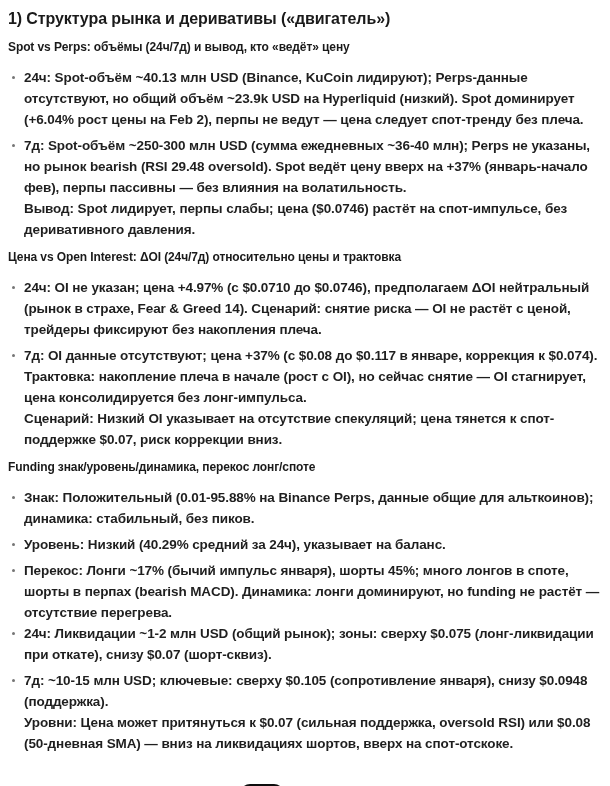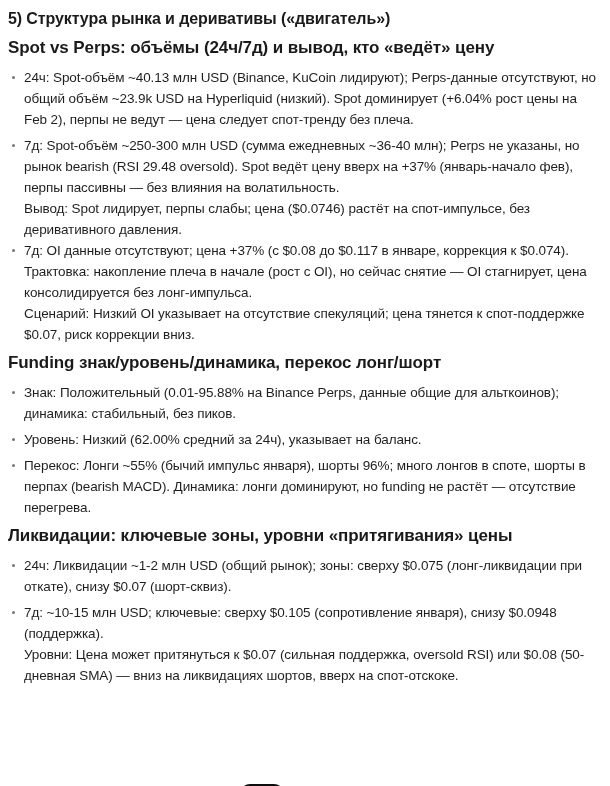--- a/index.html
+++ b/index.html
@@ -19,34 +19,35 @@
     padding: 8px 8px 0 8px;
   }
   h1.main-heading {
     font-size: 16px;
     line-height: 22px;
     font-weight: 700;
     margin: 0 0 3px 0;
     color: #1a1a1a;
   }
   h2.section-heading {
-    font-size: 17px;
+    font-size: 12px;
     line-height: 21px;
     font-weight: 700;
     margin: 7px 0 9px 0;
     color: #1a1a1a;
   }
   ul.bullet-list {
     list-style: none;
     margin: 0;
     padding: 0 0 0 16px;
   }
   ul.bullet-list li {
     position: relative;
     margin: 0;
+    font-weight: bold;
   }
   ul.bullet-list li + li { margin-top: 5px; }
   .dot {
     position: absolute;
     left: -12px;
     top: 9px;
     width: 3px;
     height: 3px;
     border-radius: 50%;
     background: #757575;
@@ -63,67 +64,71 @@
     height: 10px;
     background: #0d0d0d;
     border-radius: 10px 10px 0 0;
   }
 </style>
 </head>
 <body>
 
 <div class="doc">
 
-  <h1 class="main-heading">5) Структура рынка и деривативы («двигатель»)</h1>
+  <h1 class="main-heading">1) Структура рынка и деривативы («двигатель»)</h1>
 
   <section>
     <h2 class="section-heading">Spot vs Perps: объёмы (24ч/7д) и вывод, кто «ведёт» цену</h2>
     <ul class="bullet-list">
       <li>
         <span class="dot"></span>
         <span class="li-text">24ч: Spot-объём ~40.13 млн USD (Binance, KuCoin лидируют); Perps-данные отсутствуют, но общий объём ~23.9k USD на Hyperliquid (низкий). Spot доминирует (+6.04% рост цены на Feb 2), перпы не ведут — цена следует спот-тренду без плеча.</span>
       </li>
       <li>
         <span class="dot"></span>
         <span class="li-text">7д: Spot-объём ~250-300 млн USD (сумма ежедневных ~36-40 млн); Perps не указаны, но рынок bearish (RSI 29.48 oversold). Spot ведёт цену вверх на +37% (январь-начало фев), перпы пассивны — без влияния на волатильность.
 Вывод: Spot лидирует, перпы слабы; цена ($0.0746) растёт на спот-импульсе, без деривативного давления.</span>
       </li>
     </ul>
   </section>
 
   <section>
+    <h2 class="section-heading">Цена vs Open Interest: ΔOI (24ч/7д) относительно цены и трактовка</h2>
     <ul class="bullet-list">
+      <li>
+        <span class="dot"></span>
+        <span class="li-text">24ч: OI не указан; цена +4.97% (с $0.0710 до $0.0746), предполагаем ΔOI нейтральный (рынок в страхе, Fear &amp; Greed 14). Сценарий: снятие риска — OI не растёт с ценой, трейдеры фиксируют без накопления плеча.</span>
+      </li>
       <li>
         <span class="dot"></span>
         <span class="li-text">7д: OI данные отсутствуют; цена +37% (с $0.08 до $0.117 в январе, коррекция к $0.074). Трактовка: накопление плеча в начале (рост с OI), но сейчас снятие — OI стагнирует, цена консолидируется без лонг-импульса.
 Сценарий: Низкий OI указывает на отсутствие спекуляций; цена тянется к спот-поддержке $0.07, риск коррекции вниз.</span>
       </li>
     </ul>
   </section>
 
   <section>
-    <h2 class="section-heading">Funding знак/уровень/динамика, перекос лонг/шорт</h2>
+    <h2 class="section-heading">Funding знак/уровень/динамика, перекос лонг/споте</h2>
     <ul class="bullet-list">
       <li>
         <span class="dot"></span>
         <span class="li-text">Знак: Положительный (0.01-95.88% на Binance Perps, данные общие для альткоинов); динамика: стабильный, без пиков.</span>
       </li>
       <li>
         <span class="dot"></span>
-        <span class="li-text">Уровень: Низкий (62.00% средний за 24ч), указывает на баланс.</span>
+        <span class="li-text">Уровень: Низкий (40.29% средний за 24ч), указывает на баланс.</span>
       </li>
       <li>
         <span class="dot"></span>
-        <span class="li-text">Перекос: Лонги ~55% (бычий импульс января), шорты 96%; много лонгов в споте, шорты в перпах (bearish MACD). Динамика: лонги доминируют, но funding не растёт — отсутствие перегрева.</span>
+        <span class="li-text">Перекос: Лонги ~17% (бычий импульс января), шорты 45%; много лонгов в споте, шорты в перпах (bearish MACD). Динамика: лонги доминируют, но funding не растёт — отсутствие перегрева.</span>
       </li>
     </ul>
   </section>
 
   <section>
-    <h2 class="section-heading">Ликвидации: ключевые зоны, уровни «притягивания» цены</h2>
     <ul class="bullet-list">
       <li>
         <span class="dot"></span>
         <span class="li-text">24ч: Ликвидации ~1-2 млн USD (общий рынок); зоны: сверху $0.075 (лонг-ликвидации при откате), снизу $0.07 (шорт-сквиз).</span>
       </li>
       <li>
         <span class="dot"></span>
         <span class="li-text">7д: ~10-15 млн USD; ключевые: сверху $0.105 (сопротивление января), снизу $0.0948 (поддержка).
 Уровни: Цена может притянуться к $0.07 (сильная поддержка, oversold RSI) или $0.08 (50-дневная SMA) — вниз на ликвидациях шортов, вверх на спот-отскоке.</span>
       </li>

